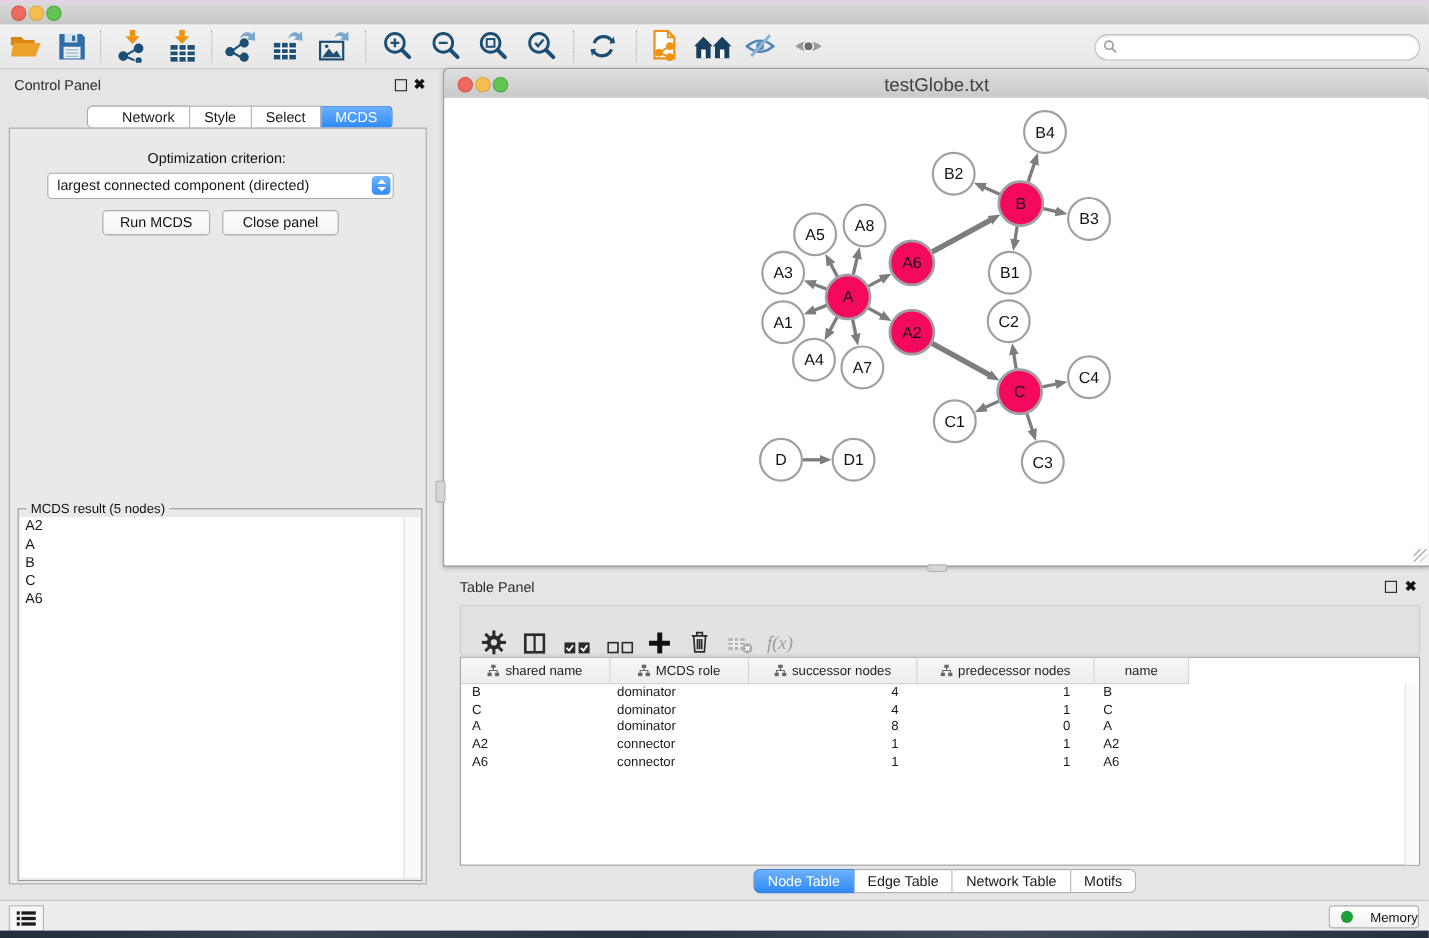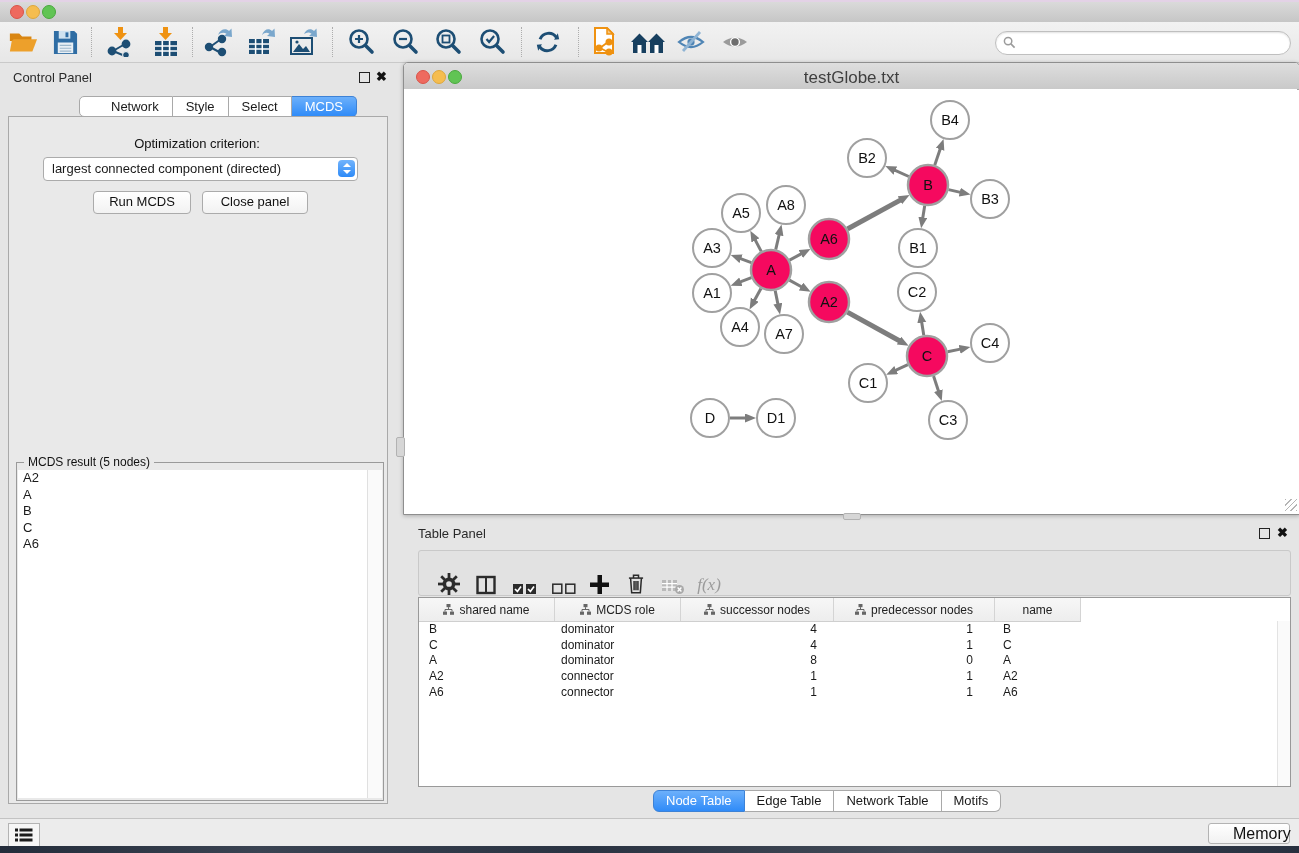--- a/index.html
+++ b/index.html
@@ -75,32 +75,32 @@
   .th{display:flex;align-items:center;justify-content:center;gap:5px;border-right:1px solid #d4d4d4;height:23px;}
   .trow{display:flex;height:15.7px;font-size:12px;line-height:15.7px;}
   .td{white-space:nowrap;overflow:hidden;}
   .c0{width:135px;padding-left:10px;box-sizing:border-box;}
   .c1{width:125px;padding-left:7px;box-sizing:border-box;}
   .c2{width:152px;text-align:right;padding-right:14px;box-sizing:border-box;}
   .c3{width:160px;text-align:right;padding-right:18px;box-sizing:border-box;}
   .c4{width:85px;padding-left:12px;box-sizing:border-box;}
   .h0{width:135px;}.h1{width:125px;}.h2{width:152px;align-items:center;}.h3{width:160px;}.h4{width:85px;}
   .tbl-scroll{position:absolute;right:0;top:23px;bottom:0;width:12px;background:#fafafa;border-left:1px solid #e3e3e3;}
-  .tp-tabs{left:636px;top:790px;height:22px;display:flex;padding-left:17px;}
+  .tp-tabs{left:668px;top:790px;height:22px;display:flex;padding-left:17px;}
   .seg2{height:20px;line-height:20px;padding:0 12px;font-size:13px;background:#fff;border:1px solid #a9a9a9;border-left:none;}
   .seg2.first{border-left:1px solid #a9a9a9;border-radius:6px 0 0 6px;}
   .seg2.last{border-radius:0 6px 6px 0;}
   .seg2.active{background:linear-gradient(#6cb0fb,#2f8bf8);color:#fff;border-color:#3d82d6;}
   
   .statusbar{left:0;top:818px;width:1299px;height:28px;background:#ececec;border-top:1px solid #c3c3c3;}
   .sb-btn{position:absolute;left:8px;top:4px;width:30px;height:22px;background:#f6f6f6;
     border:1px solid #b3b3b3;display:flex;align-items:center;justify-content:center;}
   .mem-btn{position:absolute;right:9px;top:4px;width:82px;height:21px;background:linear-gradient(#fff,#f1f1f1);
-    border:1px solid #b3b3b3;border-radius:3px;font-size:16px;color:#111;
-    display:flex;align-items:center;gap:16px;padding-left:8px;box-sizing:border-box;}
+    border:1px solid #b3b3b3;border-radius:3px;font-size:12px;color:#111;
+    display:flex;align-items:center;gap:16px;padding-left:8px;box-sizing:border-box;justify-content:flex-end;}
   .mem-dot{width:11px;height:11px;border-radius:50%;background:#1fa136;}
   .wallpaper{left:0;top:846px;width:1299px;height:7px;
     background:linear-gradient(90deg,#232c3a,#3a4352 20%,#2a3342 45%,#434b58 70%,#27303f);}
 </style>
 </head>
 <body>
 
 <div class="abs titlebar">
   <div class="lavender"></div>
   <span class="tl red" style="left:10px"></span>

